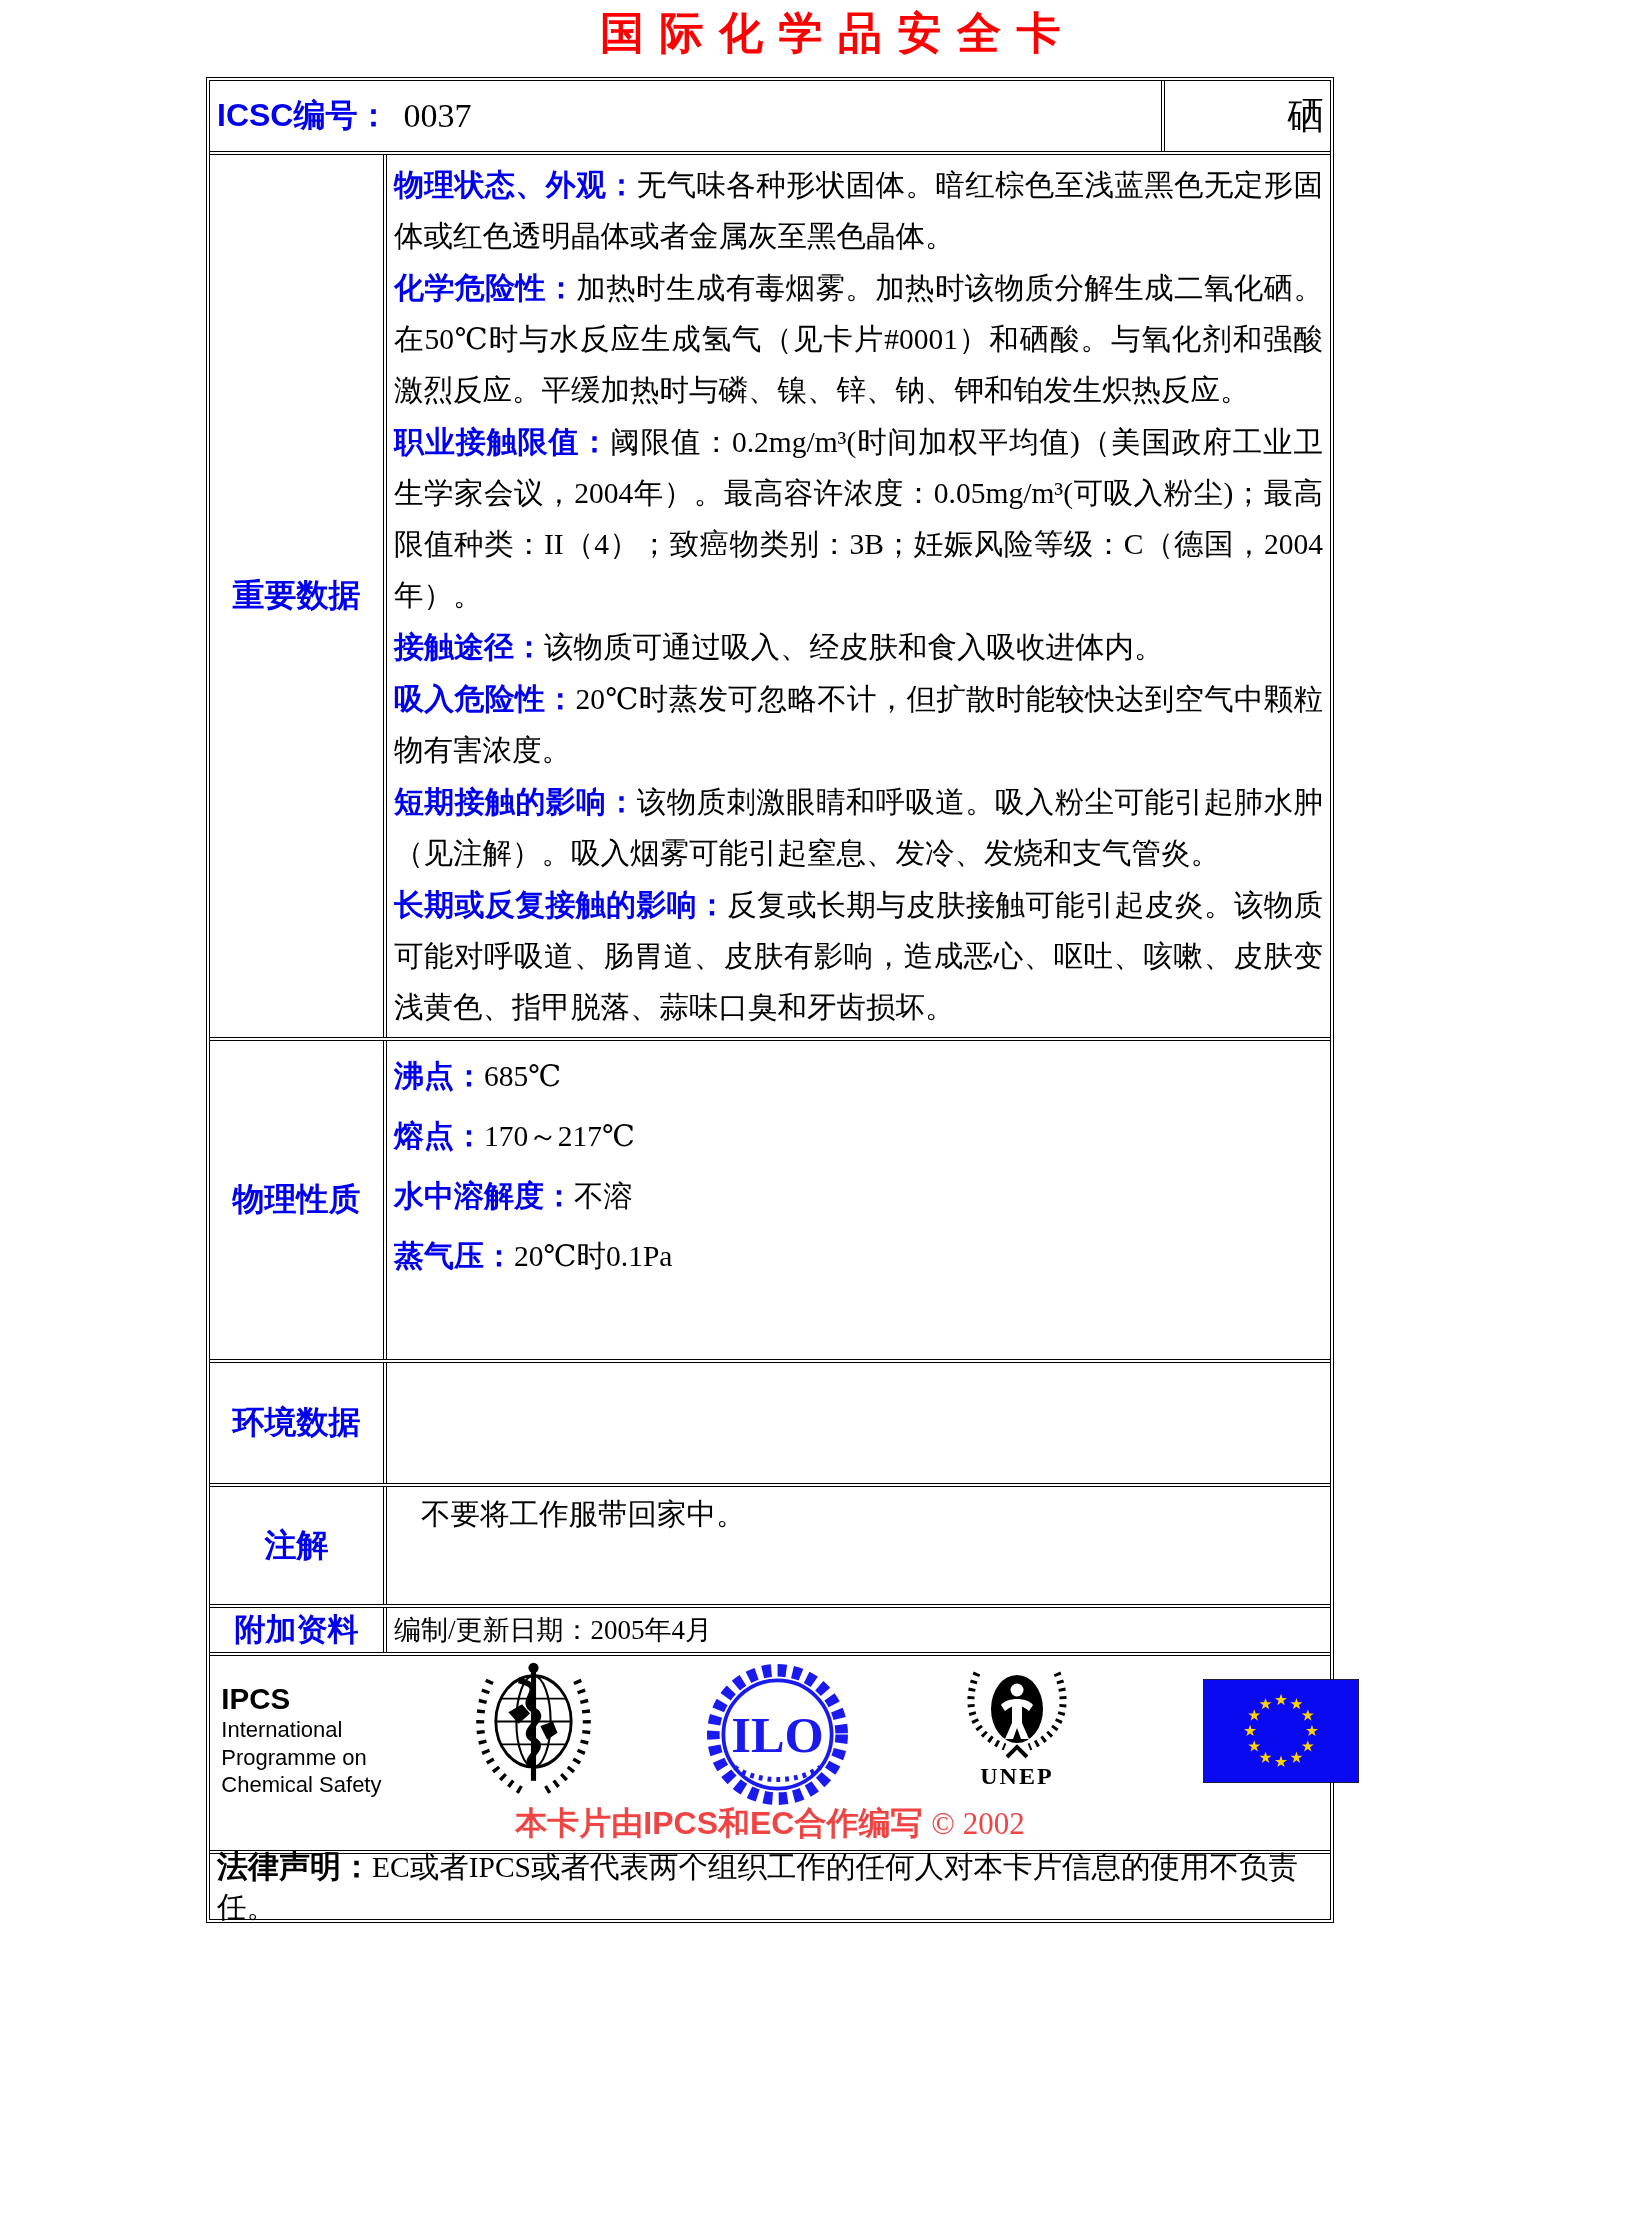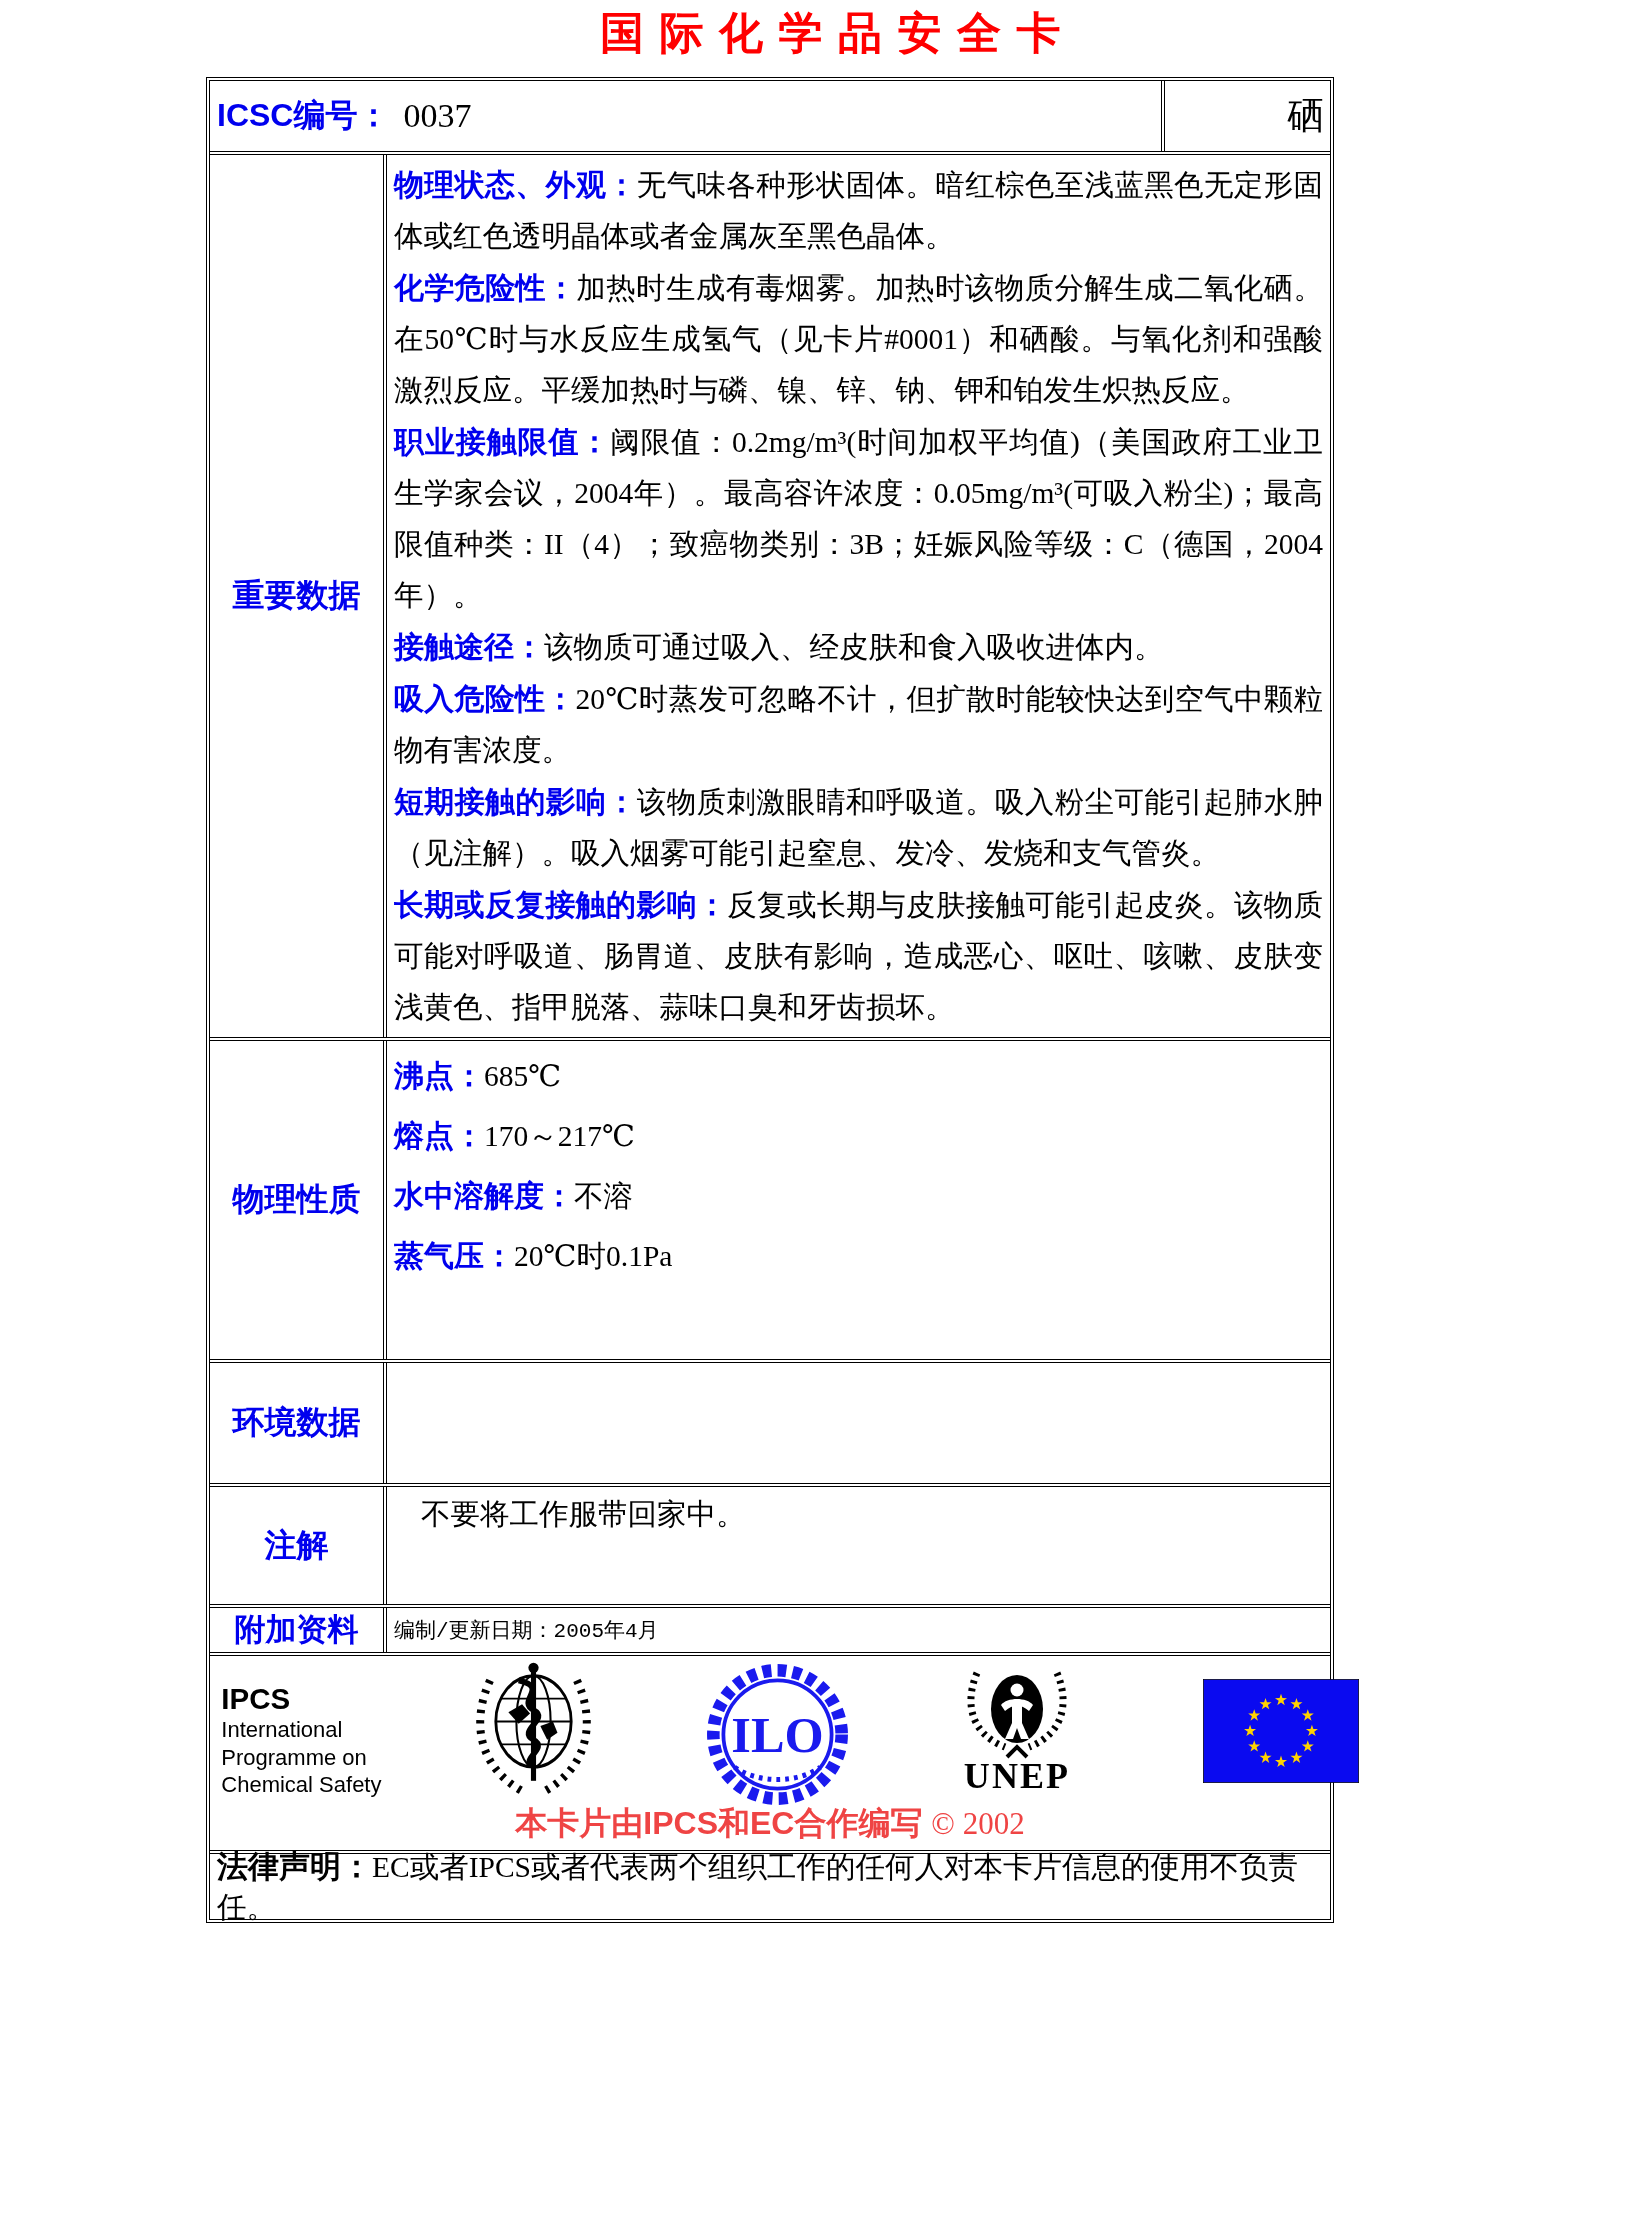--- a/index.html
+++ b/index.html
@@ -39,32 +39,32 @@
   
   .phys-content{ height:318px; }
   .phys-line{ font-size:29.5px; line-height:59px; white-space:nowrap; }
   .phys-line .lbl{ color:#0000ee; font-family:"Liberation Sans","DejaVu Sans",sans-serif; font-weight:bold; font-size:30px; }
 
   .env-row{ height:124px; }
   .notes-row{ height:121px;gap:27px; }
   .notes-text{ font-size:29.5px; line-height:45px; }
   .addl-row{ height:48px; }
   .addl-row .label-col{ font-size:31px; }
-  .addl-row .content-col{ display:flex; align-items:center; font-size:21px;font-family:Liberation Mono, monospace; }
+  .addl-row .content-col{ display:flex; align-items:center; font-size:27px; }
 
   
   .logos-row{ height:198px; }
   .logos-content{ position:relative; width:100%; height:100%; }
   .ipcs-block{ position:absolute; left:11.3px; top:25px; font-family:"Liberation Sans","DejaVu Sans",sans-serif; }
   .ipcs-acronym{ font-size:29.5px; font-weight:bold; line-height:35px; }
   .ipcs-line{ font-size:22px; line-height:27.4px; }
   .who-logo{ position:absolute; left:255px; top:5.6px; }
   .ilo-logo{ position:absolute; left:492px; top:2.8px; }
   .unep-block{ position:absolute; left:747px; top:8.4px; text-align:center; }
-  .unep-text{ font-size:36px; font-weight:bold; letter-spacing:2.1px; line-height:28px; margin-top:-2.8px; }
+  .unep-text{ font-size:24px; font-weight:bold; letter-spacing:2.1px; line-height:28px; margin-top:-2.8px; }
   .eu-flag{ position:absolute; left:993px; top:22.5px; }
   .credit-line{
     position:absolute; left:0; bottom:4.2px; width:100%; text-align:center;
     color:#ef4444; font-family:"Liberation Sans","DejaVu Sans",sans-serif;
     font-size:32px; font-weight:bold;
   }
   .credit-copyright{ font-family:"Liberation Serif","DejaVu Serif",serif; font-weight:400; font-size:31px; }
 
   
   .legal-row{ height:69px; align-items:center; }

